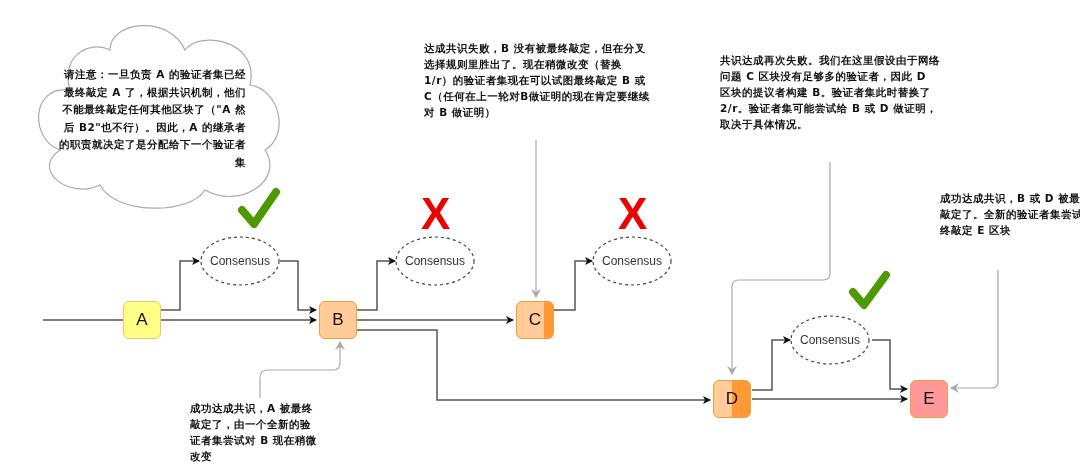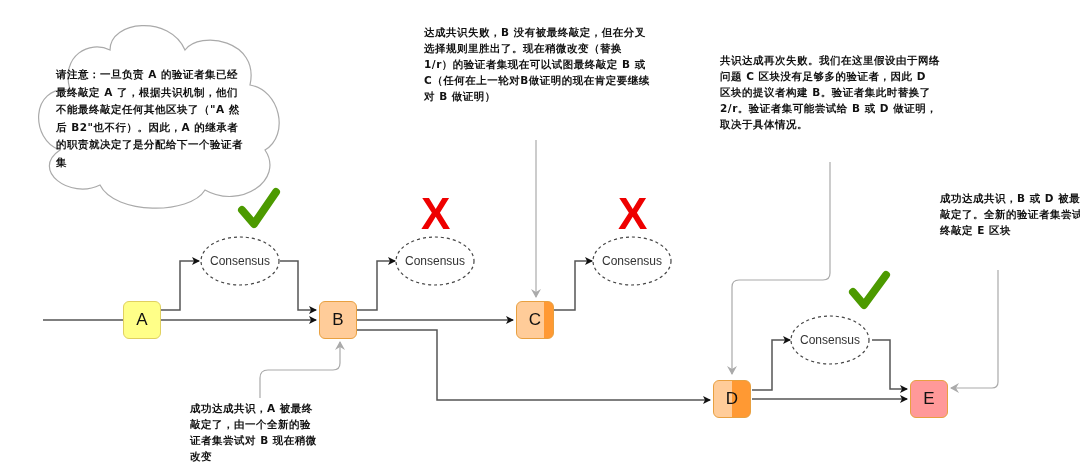--- a/index.html
+++ b/index.html
@@ -81,17 +81,17 @@
 <div class="block" style="left:516px;top:301px;background:linear-gradient(to right,#ffcc99 0,#ffcc99 74%,#ff9933 74%);border:1px solid #e8a040;">
   <span>C</span>
 </div>
 <div class="block" style="left:713px;top:380px;background:linear-gradient(to right,#ffcc99 0,#ffcc99 50%,#ff9933 50%);border:1px solid #e8a040;">
   <span>D</span>
 </div>
 <div class="block" style="left:910px;top:380px;background:#ff9999;border:1px solid #e8a040;">
   <span>E</span>
 </div>
 
-<div class="note" style="left:56px;top:66px;width:190px;line-height:17.5px;">请注意：一旦负责 A 的验证者集已经最终敲定 A 了，根据共识机制，他们不能最终敲定任何其他区块了（"A 然后 B2"也不行）。因此，A 的继承者的职责就决定了是分配给下一个验证者集</div>
-<div class="note" style="left:424px;top:24px;width:230px;">达成共识失败，B 没有被最终敲定，但在分叉选择规则里胜出了。现在稍微改变（替换 1/r）的验证者集现在可以试图最终敲定 B 或 C（任何在上一轮对B做证明的现在肯定要继续对 B 做证明）</div>
+<div class="note" style="left:56px;top:66px;width:190px;line-height:17.5px;text-align:right;">请注意：一旦负责 A 的验证者集已经最终敲定 A 了，根据共识机制，他们不能最终敲定任何其他区块了（"A 然后 B2"也不行）。因此，A 的继承者的职责就决定了是分配给下一个验证者集</div>
+<div class="note" style="left:424px;top:40px;width:230px;">达成共识失败，B 没有被最终敲定，但在分叉选择规则里胜出了。现在稍微改变（替换 1/r）的验证者集现在可以试图最终敲定 B 或 C（任何在上一轮对B做证明的现在肯定要继续对 B 做证明）</div>
 <div class="note" style="left:720px;top:52px;width:220px;">共识达成再次失败。我们在这里假设由于网络问题 C 区块没有足够多的验证者，因此 D 区块的提议者构建 B。验证者集此时替换了 2/r。验证者集可能尝试给 B 或 D 做证明，取决于具体情况。</div>
 <div class="note" style="left:940px;top:190px;width:162px;">成功达成共识，B 或 D 被最终敲定了。全新的验证者集尝试最终敲定 E 区块</div>
 <div class="note" style="left:190px;top:400px;width:130px;">成功达成共识，A 被最终敲定了，由一个全新的验证者集尝试对 B 现在稍微改变</div>
 
 </body></html>

